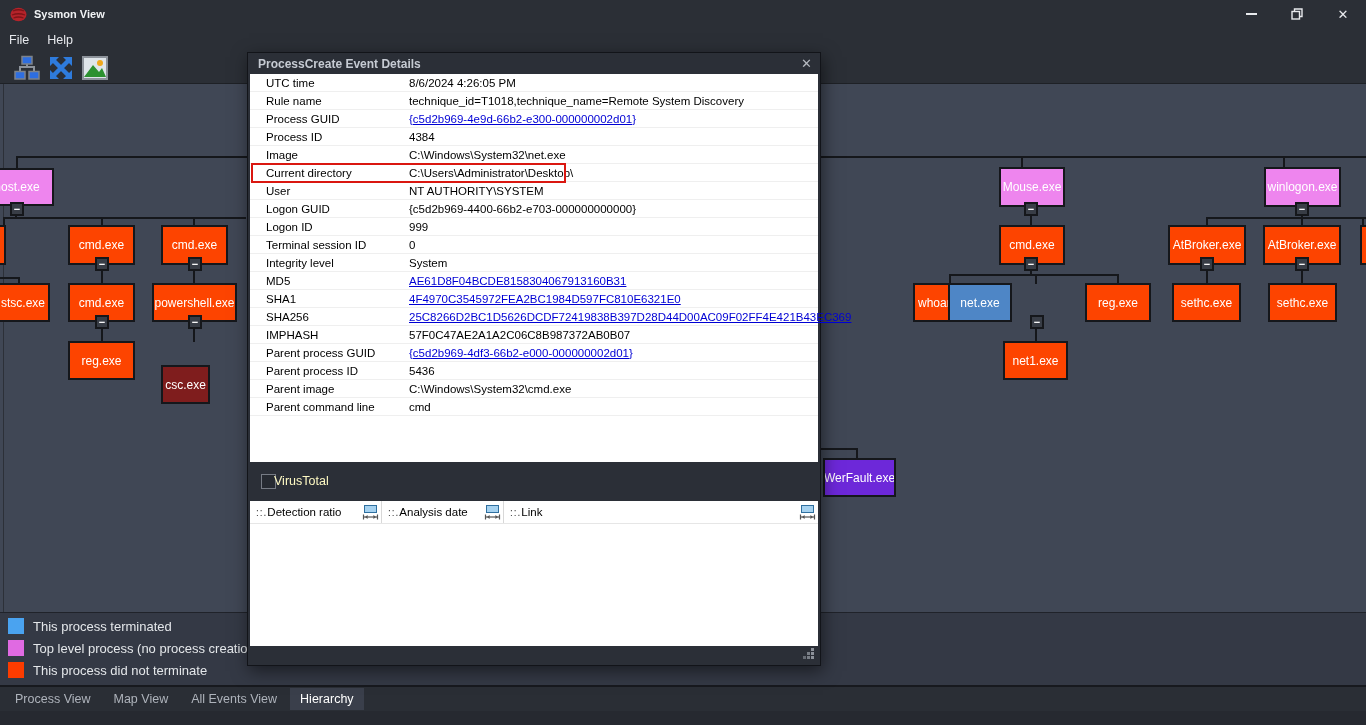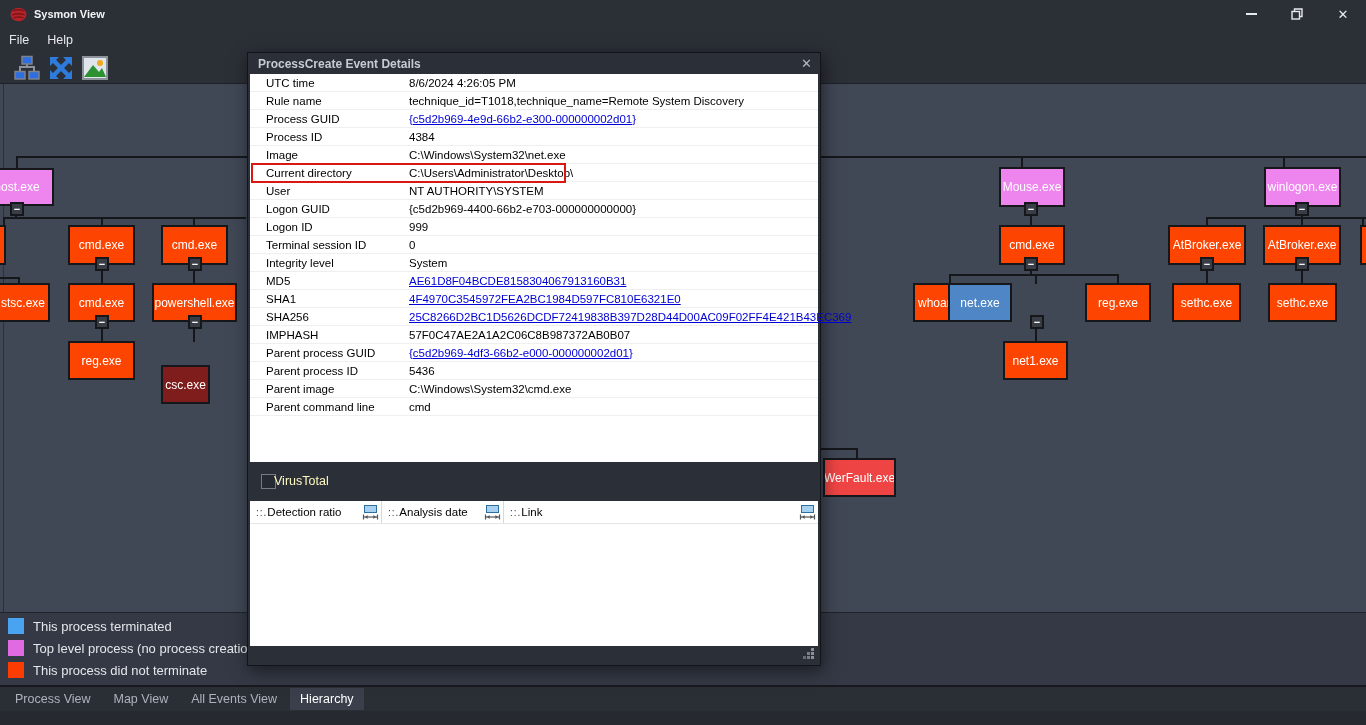--- a/index.html
+++ b/index.html
@@ -135,21 +135,21 @@
     <div class="pnode" style="left: 913px; top: 283px; width: 74px; height: 39px; background: rgb(253, 68, 0);">whoami.exe</div>
     <div class="pnode" style="left: 948px; top: 283px; width: 64px; height: 39px; background: rgb(78, 134, 198);">net.exe</div>
     <div class="pnode" style="left: 1085px; top: 283px; width: 66px; height: 39px; background: rgb(253, 68, 0);">reg.exe</div>
     <div class="pnode" style="left: 1003px; top: 341px; width: 65px; height: 39px; background: rgb(253, 68, 0);">net1.exe</div>
     <div class="pnode" style="left: 1264px; top: 167px; width: 77px; height: 40px; background: rgb(238, 133, 238);">winlogon.exe</div>
     <div class="pnode" style="left: 1168px; top: 225px; width: 78px; height: 40px; background: rgb(253, 68, 0);">AtBroker.exe</div>
     <div class="pnode" style="left: 1263px; top: 225px; width: 78px; height: 40px; background: rgb(253, 68, 0);">AtBroker.exe</div>
     <div class="pnode" style="left: 1360px; top: 225px; width: 60px; height: 40px; background: rgb(253, 68, 0);"></div>
     <div class="pnode" style="left: 1172px; top: 283px; width: 69px; height: 39px; background: rgb(253, 68, 0);">sethc.exe</div>
     <div class="pnode" style="left: 1268px; top: 283px; width: 69px; height: 39px; background: rgb(253, 68, 0);">sethc.exe</div>
-    <div class="pnode" style="left: 823px; top: 458px; width: 73px; height: 39px; background: #ef4444;">WerFault.exe</div>
+    <div class="pnode" style="left: 823px; top: 458px; width: 73px; height: 39px; background: #6d28d9;">WerFault.exe</div>
     <div class="minusbox" style="left: 10px; top: 202px;">−</div>
     <div class="minusbox" style="left: 95px; top: 257px;">−</div>
     <div class="minusbox" style="left: 95px; top: 315px;">−</div>
     <div class="minusbox" style="left: 188px; top: 257px;">−</div>
     <div class="minusbox" style="left: 188px; top: 315px;">−</div>
     <div class="minusbox" style="left: 1024px; top: 202px;">−</div>
     <div class="minusbox" style="left: 1024px; top: 257px;">−</div>
     <div class="minusbox" style="left: 1030px; top: 315px;">−</div>
     <div class="minusbox" style="left: 1295px; top: 202px;">−</div>
     <div class="minusbox" style="left: 1200px; top: 257px;">−</div>

